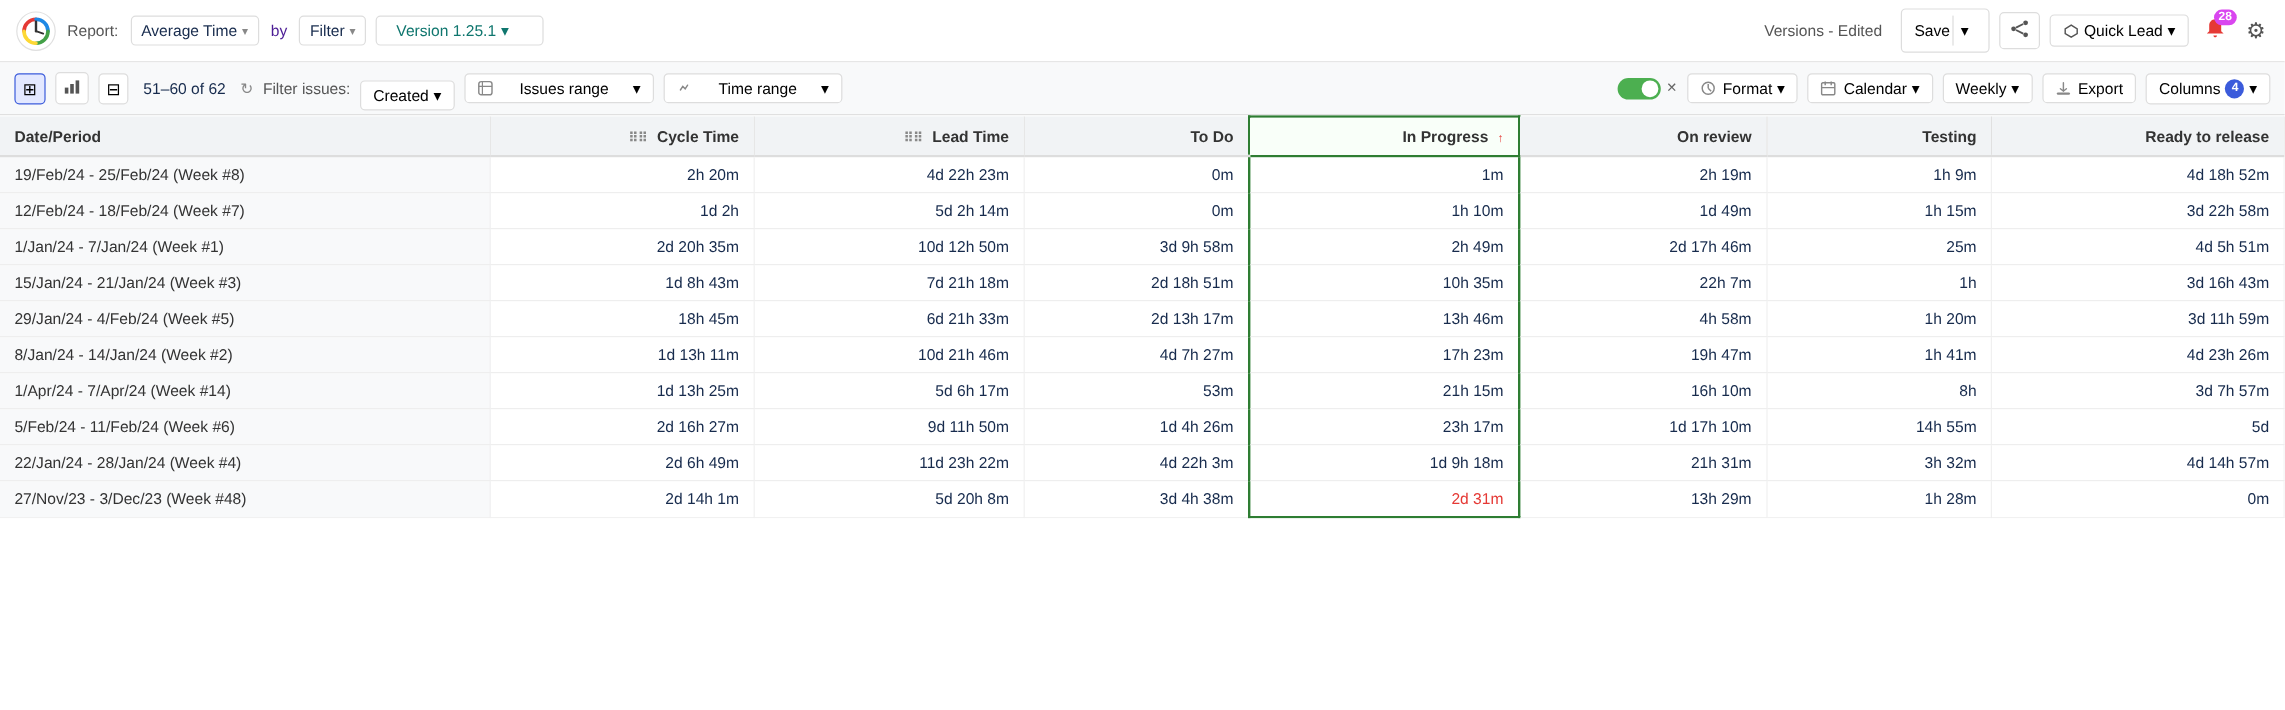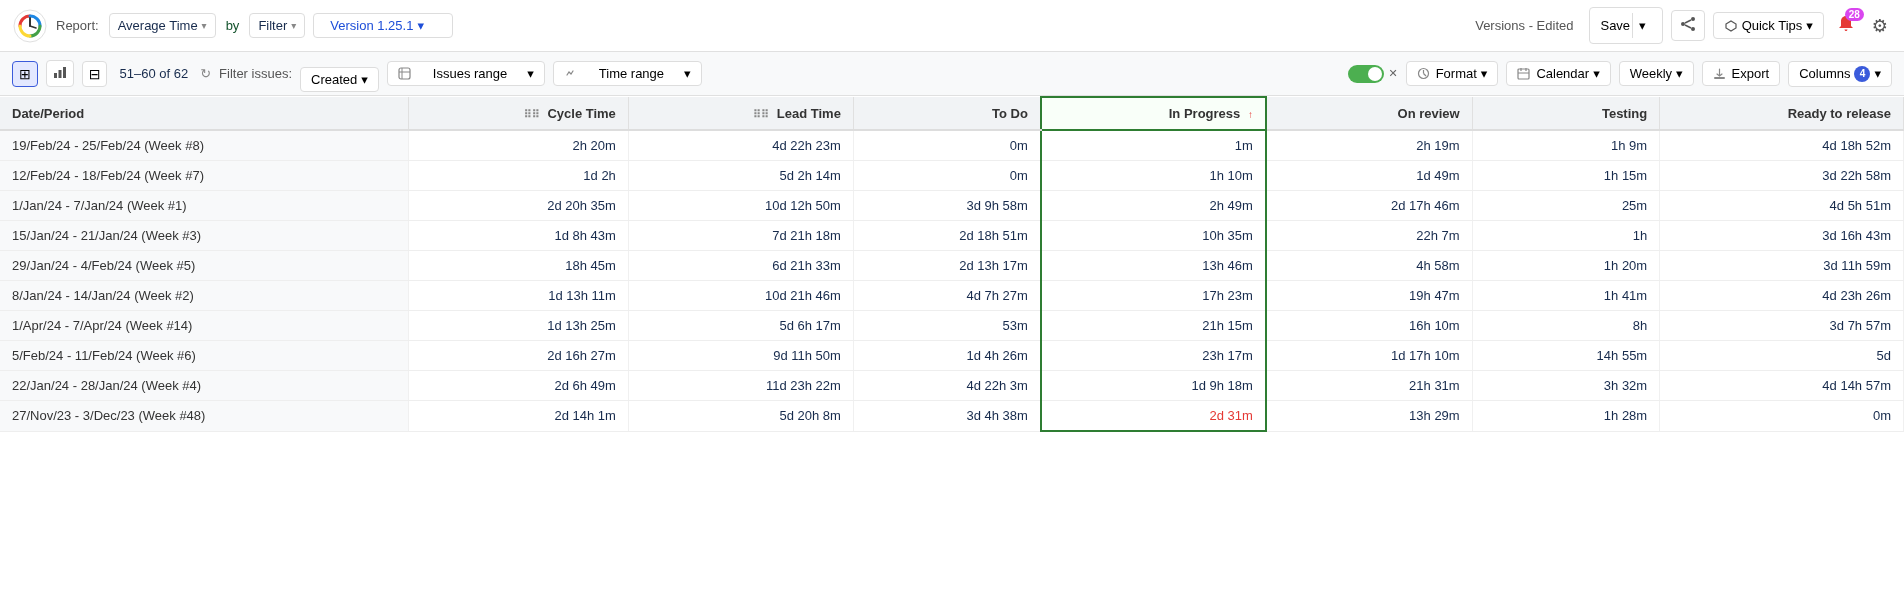--- a/index.html
+++ b/index.html
@@ -11,25 +11,25 @@
       border-bottom: 1px solid #e0e0e0; background: #fff; gap: 8px;
     }
     .logo { width: 36px; height: 36px; flex-shrink: 0; }
     .report-label { font-size: 13px; color: #555; margin-right: 2px; }
     .select-btn {
       display: inline-flex; align-items: center; gap: 4px;
       border: 1px solid #ddd; border-radius: 4px; padding: 4px 8px;
       background: #fff; cursor: pointer; font-size: 13px; color: #172b4d;
     }
     .select-btn .arrow { font-size: 10px; color: #888; }
-    .by-label { color: #14532d; font-size: 13px; margin: 0 2px; }
+    .by-label { color: #4c1d95; font-size: 13px; margin: 0 2px; }
     .version-btn {
       display: inline-flex; align-items: center; gap: 4px;
       border: 1px solid #ddd; border-radius: 4px; padding: 4px 16px;
-      background: #fff; cursor: pointer; font-size: 13px; color: #1d4ed8; min-width: 140px;
+      background: #fff; cursor: pointer; font-size: 13px; color: #0f766e; min-width: 140px;
     }
     .spacer { flex: 1; }
     .versions-edited { font-size: 13px; color: #555; margin-right: 8px; }
     .save-btn {
       display: inline-flex; align-items: center; gap: 2px;
       border: 1px solid #ddd; border-radius: 4px; padding: 5px 10px;
       background: #fff; cursor: pointer; font-size: 13px;
     }
     .save-split { border-left: 1px solid #ddd; padding: 5px 6px; cursor: pointer; }
     .share-btn {
@@ -176,21 +176,21 @@
       <circle cx="3" cy="8" r="2" fill="#555"></circle>
       <line x1="5" y1="7" x2="11" y2="4" stroke="#555" stroke-width="1.5"></line>
       <line x1="5" y1="9" x2="11" y2="12" stroke="#555" stroke-width="1.5"></line>
     </svg>
   </button>
 
   <button class="quick-tips-btn">
     <svg width="14" height="14" viewBox="0 0 14 14" fill="none">
       <path d="M2 5 L7 2 L12 5 L12 9 L7 12 L2 9 Z" stroke="#555" stroke-width="1.2" fill="none"></path>
     </svg>
-    <span>Quick Tips</span>
+    <span>Quick Lead</span>
     <span class="arrow">▾</span>
   </button>
 
   <button class="notif-btn">
     <svg width="20" height="20" viewBox="0 0 20 20" fill="none">
       <path d="M10 2 C7 2 5 4.5 5 7 L5 12 L3 14 L17 14 L15 12 L15 7 C15 4.5 13 2 10 2Z" fill="#e53935"></path>
       <path d="M8.5 15.5 C8.5 16.3 9.2 17 10 17 C10.8 17 11.5 16.3 11.5 15.5" fill="#e53935"></path>
     </svg>
     <span class="notif-badge">28</span>
   </button>

